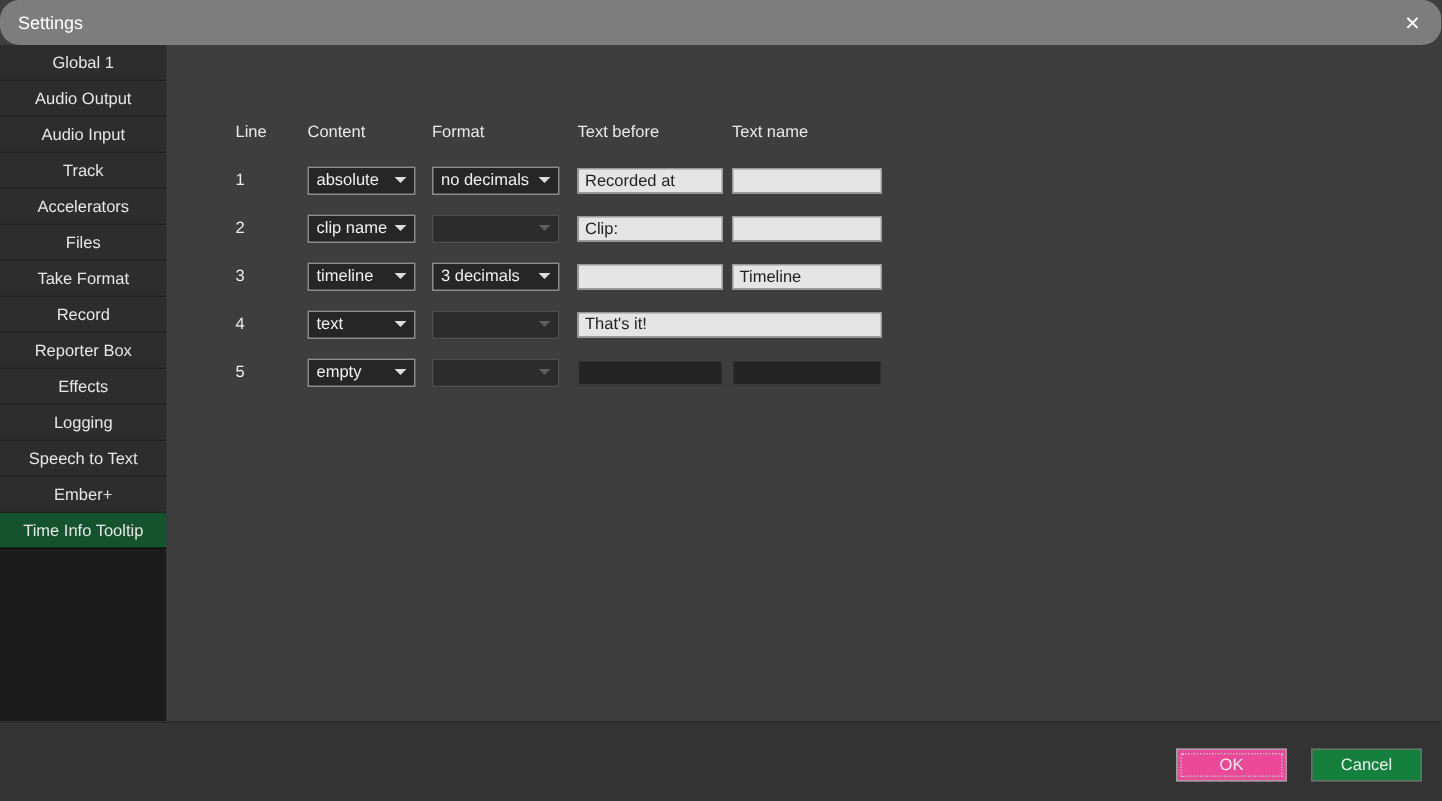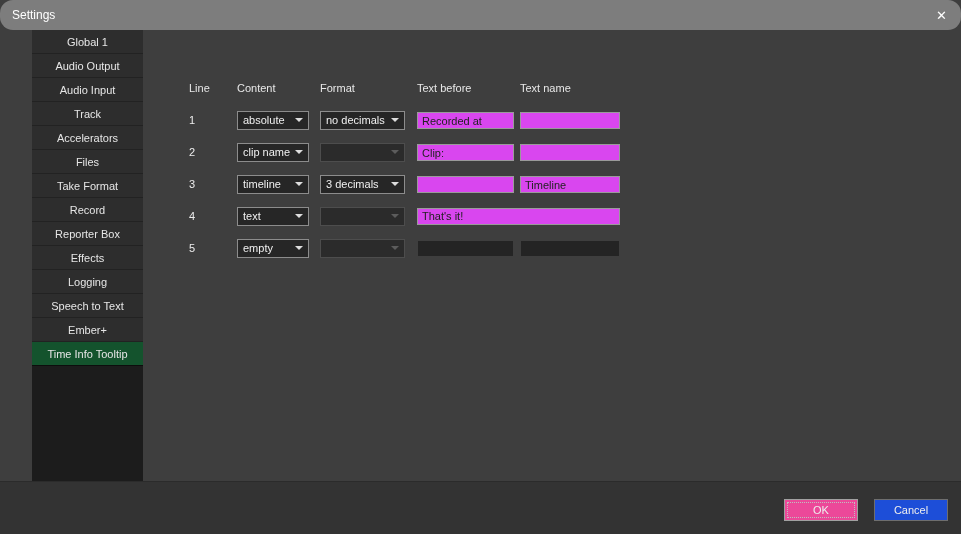--- a/index.html
+++ b/index.html
@@ -13,21 +13,21 @@
 
   
   .titlebar {
     height:30px; background:#7d7d7d; color:#ffffff;
     display:flex; align-items:center; padding:0 12px; font-size:12px;border-radius:13px;
   }
   .titlebar .title { flex:1; }
   .close-btn { font-size:13px; color:#ffffff; padding:0 2px; cursor:default; }
 
   
-  .main { position:absolute; top:30px; left:0; right:0; bottom:53px; display:flex;margin-left:32px; }
+  .main { position:absolute; top:30px; left:0; right:0; bottom:53px; display:flex; }
   .sidebar { width:111px; background:#1c1c1c; flex:none; }
   .side-item {
     height:24px; line-height:24px; text-align:center;
     font-size:11px; color:#e6e6e6; background:#2d2d2d;
     border-bottom:1px solid #222222; cursor:default;
   }
   .side-item.sel { background:#14532d; border-bottom-color:#0d0d0d; }
 
   .content { flex:1; background:#3e3e3e; position:relative; }
 
@@ -53,36 +53,36 @@
     width:0; height:0; flex:none;
     border-left:4px solid transparent; border-right:4px solid transparent;
     border-top:4px solid #dddddd;
   }
   .dd.fmt { width:85px; }
   .dd.disabled { border-color:#4d4d4d; background:#2b2b2b; color:#777; }
   .dd.disabled .arrow { border-top-color:#5c5c5c; }
 
   
   input.txt {
-    width:97px; height:17px; background:#d946ef; border:1px solid #9a9a9a;
+    width:97px; height:17px; background:#e5e5e5; border:1px solid #9a9a9a;
     font-size:11px; color:#222222; padding:0 4px;
     font-family:"Liberation Sans", sans-serif;
   }
   input.txt.after { width:100px; }
   input.txt.span2 { width:203px; grid-column:span 2; }
   input.txt.off { background:#242424; border-color:#3e3e3e; color:#888; }
 
   
   .footer {
     position:absolute; left:0; right:0; bottom:0; height:53px;
     background:#333333; border-top:1px solid #2b2b2b;
   }
   .btn {
     position:absolute; width:74px; height:22px; top:17px;
-    background:#1d4ed8; border:1px solid #6e6e6e; color:#eeeeee;
+    background:#15803d; border:1px solid #6e6e6e; color:#eeeeee;
     font-size:11px; font-family:"Liberation Sans", sans-serif; cursor:default;
   }
   .btn.ok {
     right:103px; background:#ec4899; border-color:#a0a0a0;
     outline:1px dotted #c0c0c0; outline-offset:-4px;
   }
   .btn.cancel { right:13px; }
 </style>
 </head>
 <body>

